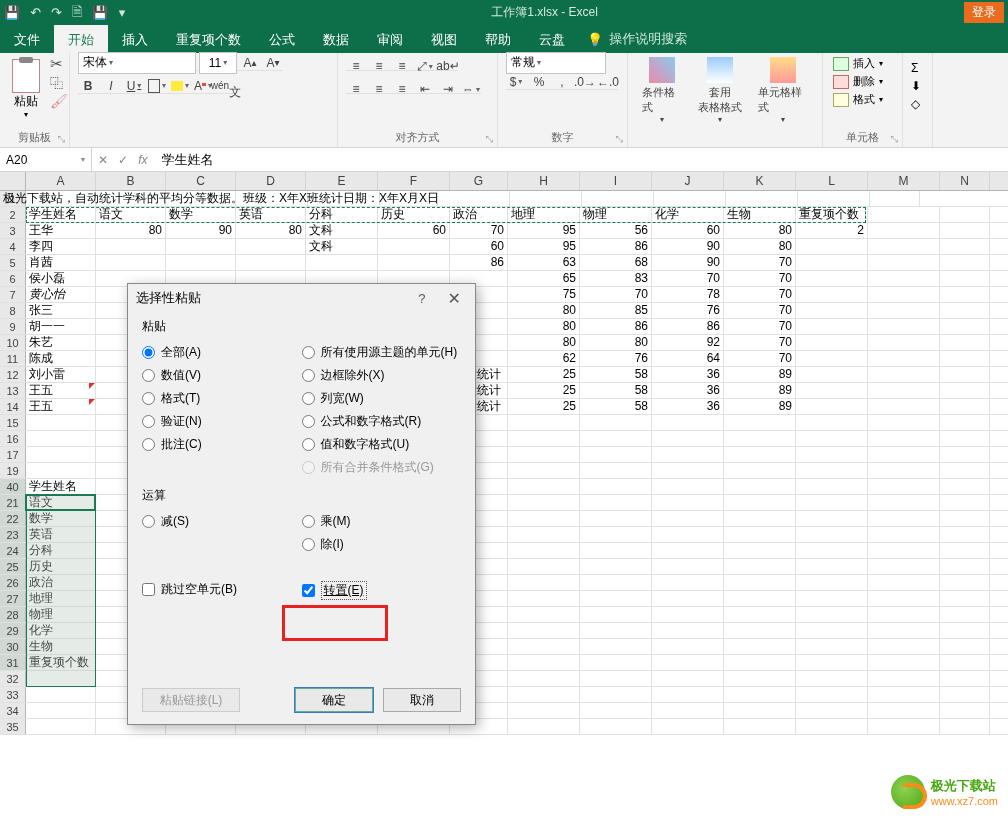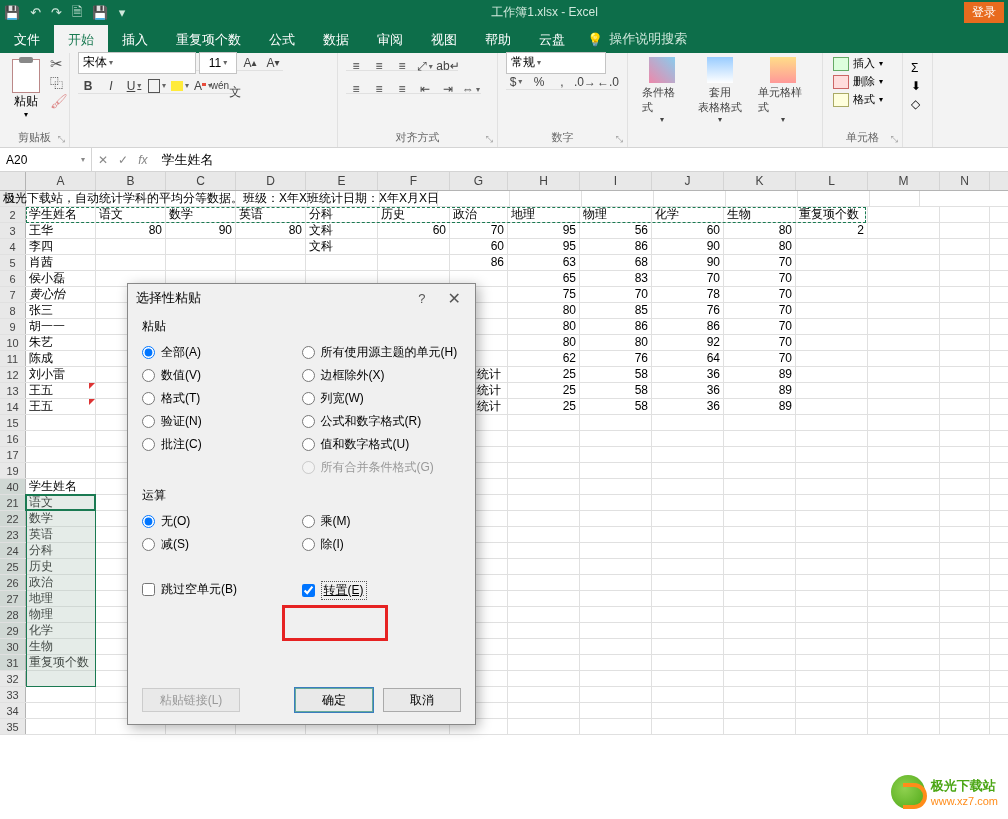--- a/index.html
+++ b/index.html
@@ -930,24 +930,20 @@
         <label class="opt disabled">
             <input type="radio" disabled="" style="">
             <span>所有合并条件格式(G)</span>
           </label>
       </div>
     </div>
     <div class="section" style="margin-top:8px;">运算</div>
     <div class="grid">
       <div class="col">
         <label class="opt">
-            <input type="radio" checked="" style="">
-            <span>无(O)</span>
-          </label>
-        <label class="opt">
             <input type="radio" style="">
             <span>减(S)</span>
           </label>
       </div>
       <div class="col">
         <label class="opt">
             <input type="radio" style="">
             <span>乘(M)</span>
           </label>
         <label class="opt">

